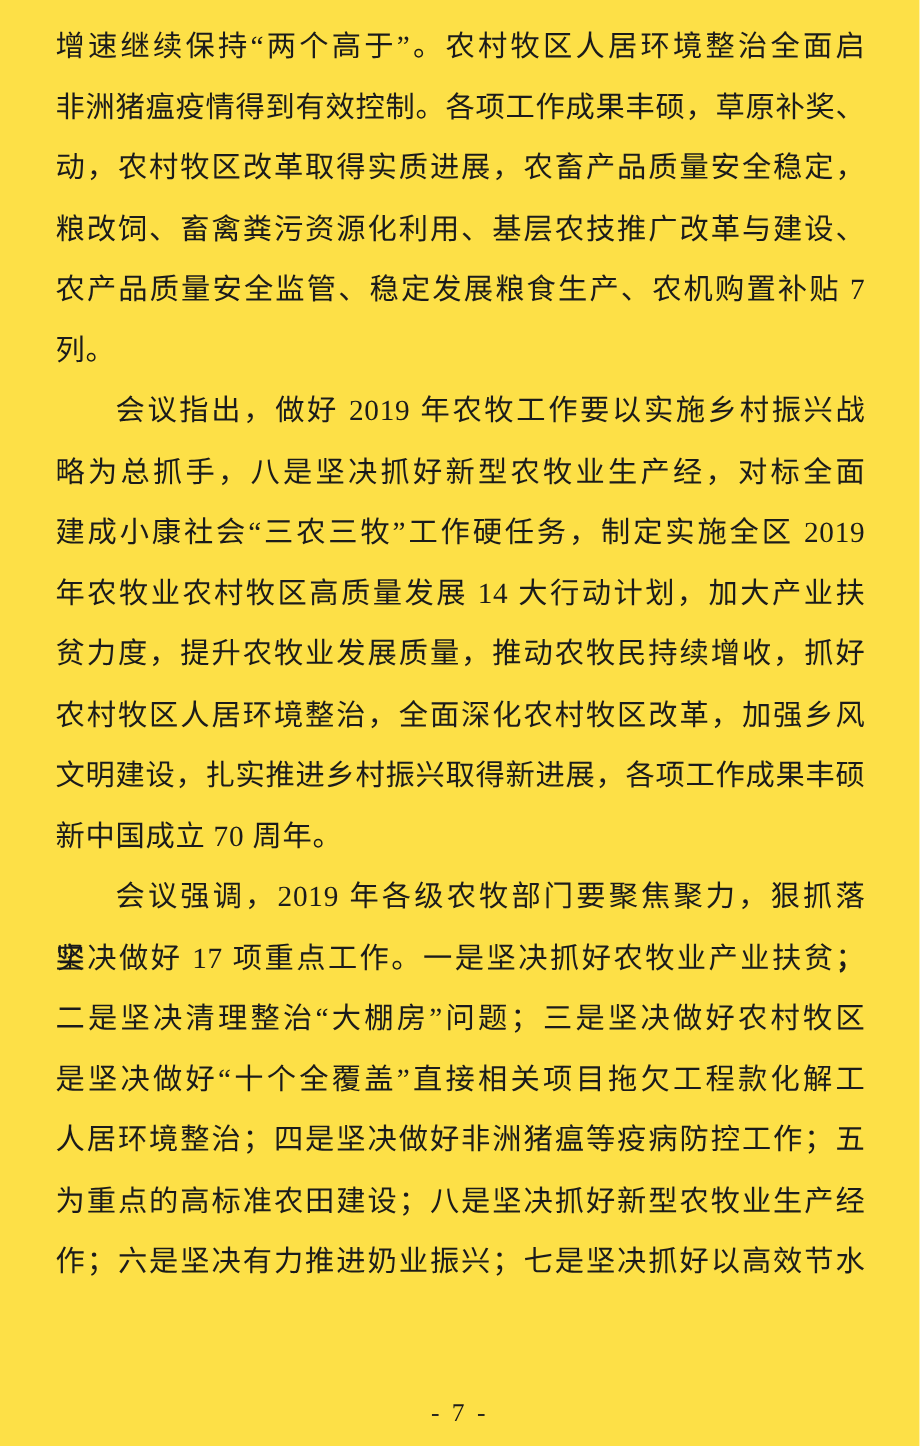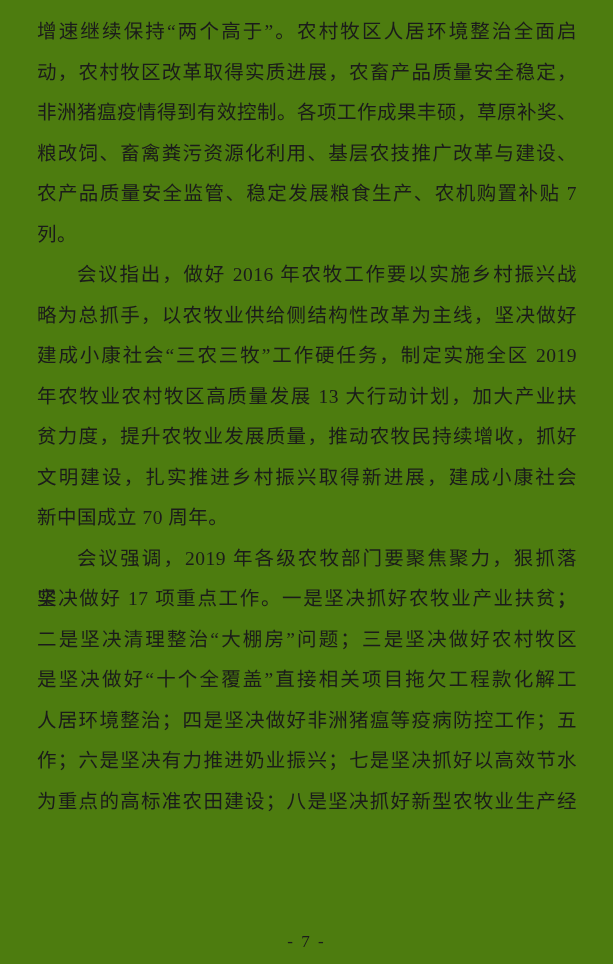--- a/index.html
+++ b/index.html
@@ -4,21 +4,21 @@
 <style>
   html, body {
     margin: 0;
     padding: 0;
     background: #ffffff;
   }
   .page {
     position: relative;
     width: 613px;
     height: 964px;
-    background: #4d7c0f;
+    background: #fde047;
     overflow: hidden;
     font-family: "Liberation Serif", "DejaVu Serif", serif;
     color: #1b1b1b;
   }
   .text-block {
     position: absolute;
     left: 37px;
     top: 12px;
     width: 540px;
   }
@@ -48,34 +48,35 @@
     letter-spacing: 2px;
     color: #1b1b1b;
   }
 </style>
 </head>
 <body>
 
 <div class="page">
   <div class="text-block">
       <div class="line just">增速继续保持“两个高于”。农村牧区人居环境整治全面启</div>
+      <div class="line just">非洲猪瘟疫情得到有效控制。各项工作成果丰硕，草原补奖、</div>
       <div class="line just">动，农村牧区改革取得实质进展，农畜产品质量安全稳定，</div>
-      <div class="line just">非洲猪瘟疫情得到有效控制。各项工作成果丰硕，草原补奖、</div>
       <div class="line just">粮改饲、畜禽粪污资源化利用、基层农技推广改革与建设、</div>
       <div class="line just">农产品质量安全监管、稳定发展粮食生产、农机购置补贴 7</div>
       <div class="line">列。</div>
-      <div class="line just indent">会议指出，做好 2016 年农牧工作要以实施乡村振兴战</div>
-      <div class="line just">略为总抓手，以农牧业供给侧结构性改革为主线，坚决做好</div>
+      <div class="line just indent">会议指出，做好 2019 年农牧工作要以实施乡村振兴战</div>
+      <div class="line just">略为总抓手，八是坚决抓好新型农牧业生产经，对标全面</div>
       <div class="line just">建成小康社会“三农三牧”工作硬任务，制定实施全区 2019</div>
-      <div class="line just">年农牧业农村牧区高质量发展 13 大行动计划，加大产业扶</div>
+      <div class="line just">年农牧业农村牧区高质量发展 14 大行动计划，加大产业扶</div>
       <div class="line just">贫力度，提升农牧业发展质量，推动农牧民持续增收，抓好</div>
-      <div class="line just">文明建设，扎实推进乡村振兴取得新进展，建成小康社会</div>
+      <div class="line just">农村牧区人居环境整治，全面深化农村牧区改革，加强乡风</div>
+      <div class="line just">文明建设，扎实推进乡村振兴取得新进展，各项工作成果丰硕</div>
       <div class="line">新中国成立 70 周年。</div>
       <div class="line just indent">会议强调，2019 年各级农牧部门要聚焦聚力，狠抓落实，</div>
       <div class="line just">坚决做好 17 项重点工作。一是坚决抓好农牧业产业扶贫；</div>
       <div class="line just">二是坚决清理整治“大棚房”问题；三是坚决做好农村牧区</div>
       <div class="line just">是坚决做好“十个全覆盖”直接相关项目拖欠工程款化解工</div>
       <div class="line just">人居环境整治；四是坚决做好非洲猪瘟等疫病防控工作；五</div>
+      <div class="line just">为重点的高标准农田建设；八是坚决抓好新型农牧业生产经</div>
       <div class="line just">作；六是坚决有力推进奶业振兴；七是坚决抓好以高效节水</div>
-      <div class="line just">为重点的高标准农田建设；八是坚决抓好新型农牧业生产经</div>
     </div>
   <div class="page-footer">- 7 -</div>
 </div>
 
 </body></html>

